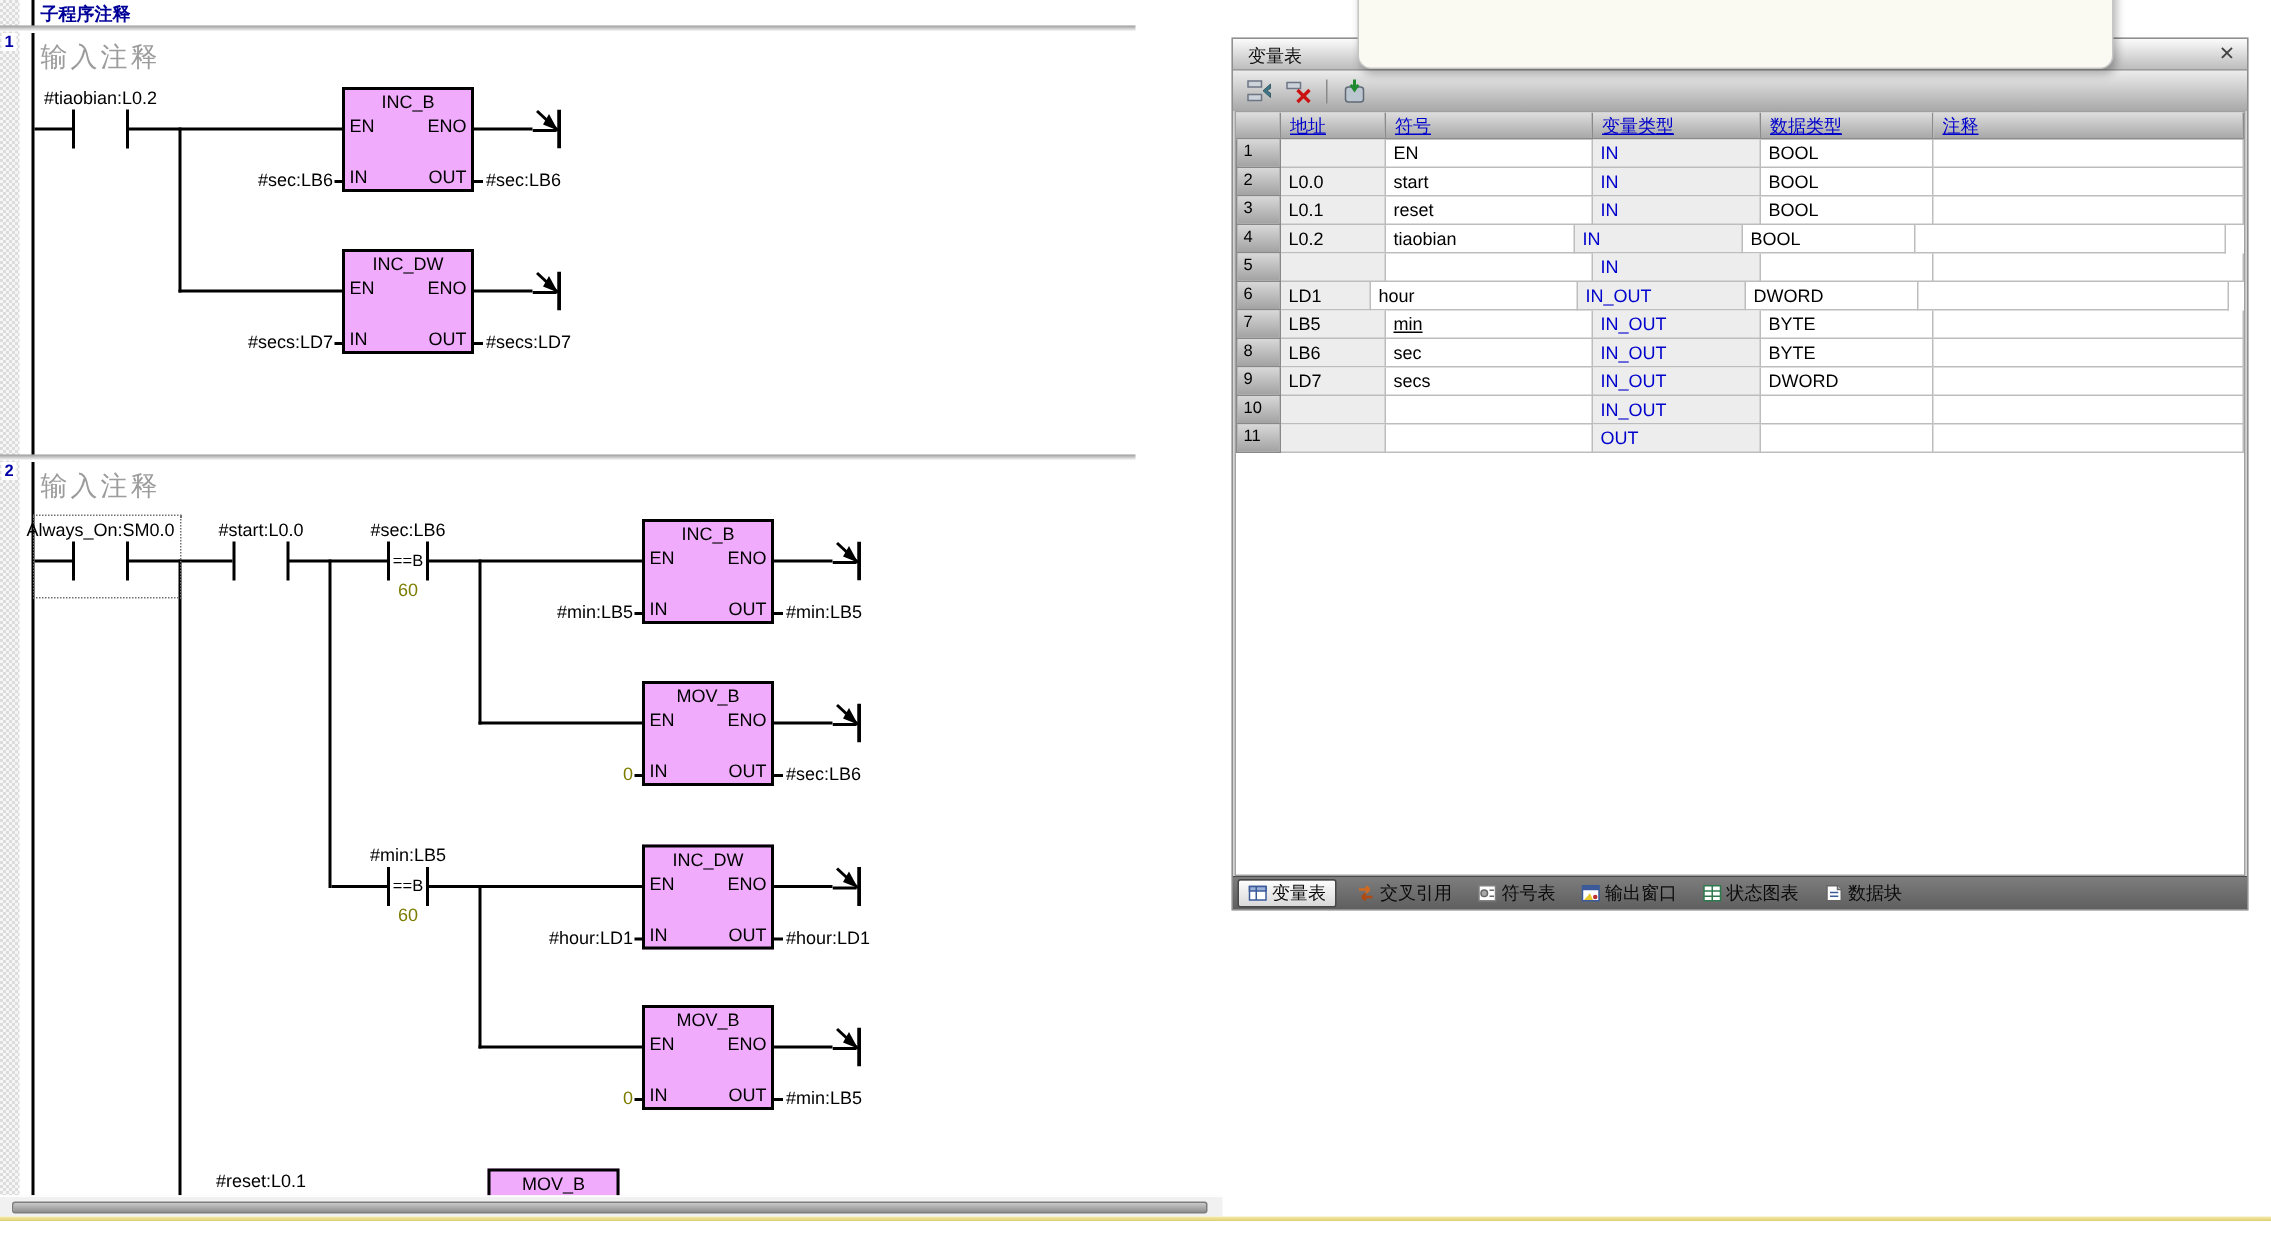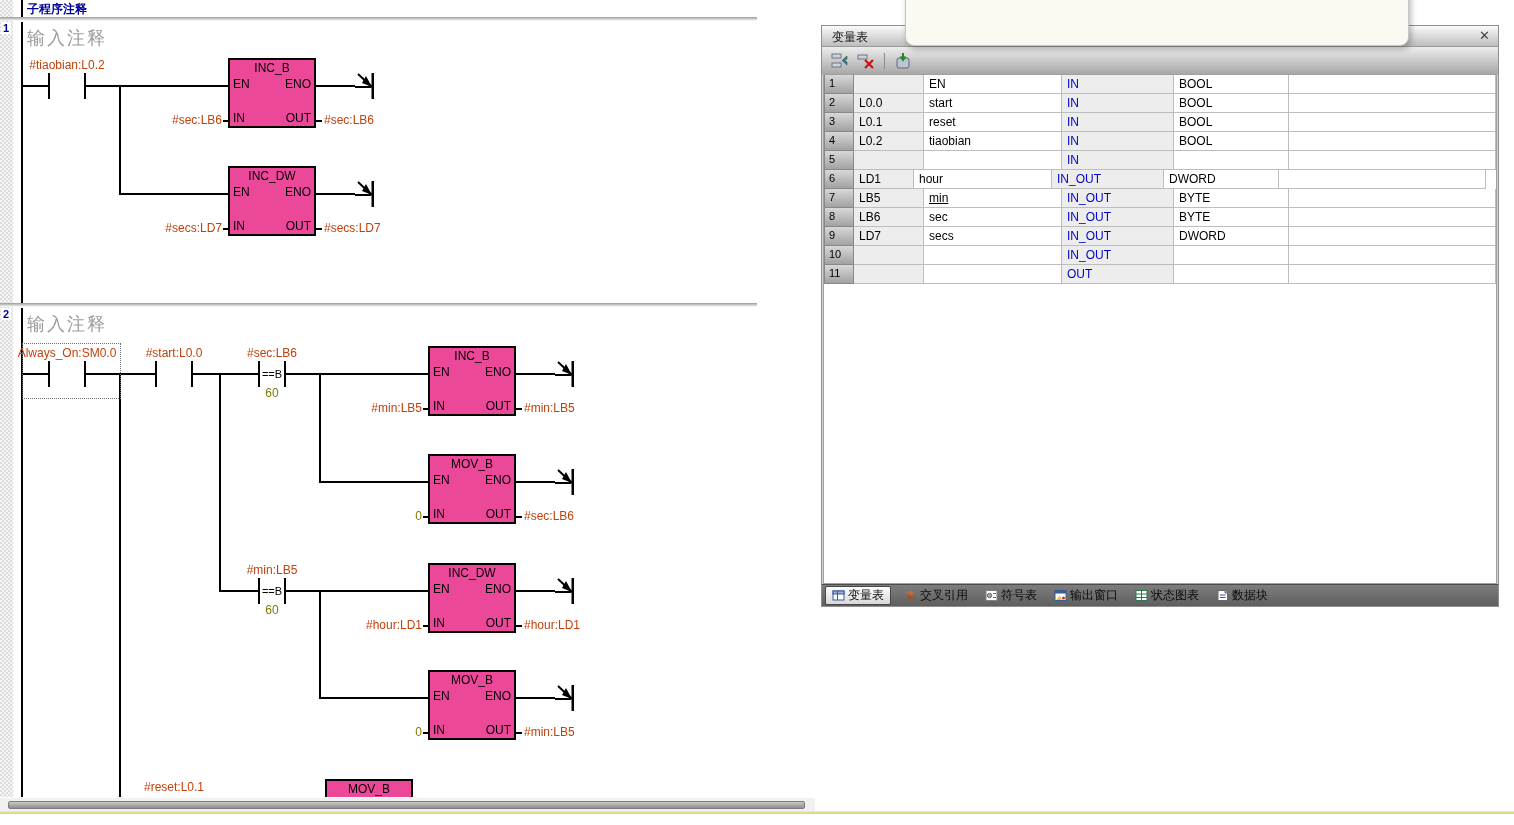--- a/index.html
+++ b/index.html
@@ -10,23 +10,23 @@
   #editor{position:absolute;left:0;top:0;width:815px;height:797px;overflow:hidden;background:#fff;}
   #hatch{position:absolute;left:0;top:0;width:13px;height:797px;
      background:repeating-conic-gradient(#dcdcdc 0% 25%, #f6f6f6 0% 50%) 0 0/4px 4px;}
   .net-num{position:absolute;left:1px;font-size:11px;font-weight:bold;color:#0000a6;background:#fff;padding:0 2px;}
   .divider{position:absolute;left:0;width:757px;height:4px;
      background:linear-gradient(#9a9a9a,#d8d8d8 60%,#ffffff);}
   .prog-comment{position:absolute;left:27px;top:1px;font-size:12px;font-weight:bold;color:#000099;white-space:nowrap;}
   .net-comment{position:absolute;left:27px;font-size:18px;color:#9c9c9c;letter-spacing:2px;white-space:nowrap;}
 
   .lline{position:absolute;background:#000;}
-  .oplabel{position:absolute;font-size:12px;color:#c2410c;white-space:nowrap;height:14px;line-height:14px;}
+  .oplabel{position:absolute;font-size:12px;color:#000000;white-space:nowrap;height:14px;line-height:14px;}
   .olive{color:#7c7c00;}
-  .lad-box{position:absolute;width:88px;height:70px;border:2px solid #000;background:#ec4899;box-sizing:border-box;}
+  .lad-box{position:absolute;width:88px;height:70px;border:2px solid #000;background:#f0abfc;box-sizing:border-box;}
   .bt{position:absolute;left:0;right:0;top:1px;text-align:center;font-size:12px;}
   .pin{position:absolute;font-size:12px;}
   .p-en{left:3px;top:17px}.p-eno{right:3px;top:17px}.p-in{left:3px;top:51px}.p-out{right:3px;top:51px}
   .cmp-op{position:absolute;font-size:11px;text-align:center;height:13px;line-height:13px;}
   .sel-rect{position:absolute;border:1px dotted #707070;}
   .arrow{position:absolute;width:22px;height:26px;}
 
   
   #hscroll{position:absolute;left:0;top:797px;width:815px;height:13px;background:#f1f1f1;border-top:1px solid #ffffff;}
   #hthumb{position:absolute;left:8px;top:3px;width:795px;height:6px;background:linear-gradient(#c9c9c9,#8f8f8f);border:1px solid #7d7d7d;border-radius:2px;}
@@ -264,20 +264,28 @@
       </span>
       <span class="tsep"></span>
       <span class="tbtn">
         <svg width="18" height="18" viewBox="0 0 18 18">
           <path d="M3 8 Q3 6 5 6 L13 6 Q15 6 15 8 L15 14 Q15 16 13 16 L5 16 Q3 16 3 14 Z" fill="#bcc6d0" stroke="#5f6975"></path>
           <path d="M9 1 L9 7 M6.5 4.5 L9 8 L11.5 4.5" stroke="#1f8a2f" stroke-width="2" fill="none"></path>
         </svg>
       </span>
     </div>
     <div id="vt-client">
+      <div class="vt-hrow" id="vt-head">
+          <div class="vt-hcell" style="width: 30px;"></div>
+          <div class="vt-hcell" style="width: 70px;">地址</div>
+          <div class="vt-hcell" style="width: 138px;">符号</div>
+          <div class="vt-hcell" style="width: 112px;">变量类型</div>
+          <div class="vt-hcell" style="width: 115px;">数据类型</div>
+          <div class="vt-hcell" style="width: 207px;">注释</div>
+        </div>
       <div id="vt-body">
           <div class="vt-row">
             <div class="vt-cell c-num" style="width: 30px;">1</div>
             <div class="vt-cell c-addr" style="width: 70px;"></div>
             <div class="vt-cell c-sym" style="width: 138px;">EN</div>
             <div class="vt-cell c-vtype" style="width: 112px;">IN</div>
             <div class="vt-cell c-dtype" style="width: 115px;">BOOL</div>
             <div class="vt-cell c-comment" style="width: 207px;"></div>
           </div>
           <div class="vt-row">
@@ -292,21 +300,21 @@
             <div class="vt-cell c-num" style="width: 30px;">3</div>
             <div class="vt-cell c-addr" style="width: 70px;">L0.1</div>
             <div class="vt-cell c-sym" style="width: 138px;">reset</div>
             <div class="vt-cell c-vtype" style="width: 112px;">IN</div>
             <div class="vt-cell c-dtype" style="width: 115px;">BOOL</div>
             <div class="vt-cell c-comment" style="width: 207px;"></div>
           </div>
           <div class="vt-row">
             <div class="vt-cell c-num" style="width: 30px;">4</div>
             <div class="vt-cell c-addr" style="width: 70px;">L0.2</div>
-            <div class="vt-cell c-sym" style="width: 138px;">tiaobian</div>
+            <div class="vt-cell c-sym" style="width: 126px;">tiaobian</div>
             <div class="vt-cell c-vtype" style="width: 112px;">IN</div>
             <div class="vt-cell c-dtype" style="width: 115px;">BOOL</div>
             <div class="vt-cell c-comment" style="width: 207px;"></div>
           </div>
           <div class="vt-row">
             <div class="vt-cell c-num" style="width: 30px;">5</div>
             <div class="vt-cell c-addr" style="width: 70px;"></div>
             <div class="vt-cell c-sym" style="width: 138px;"></div>
             <div class="vt-cell c-vtype" style="width: 112px;">IN</div>
             <div class="vt-cell c-dtype" style="width: 115px;"></div>

